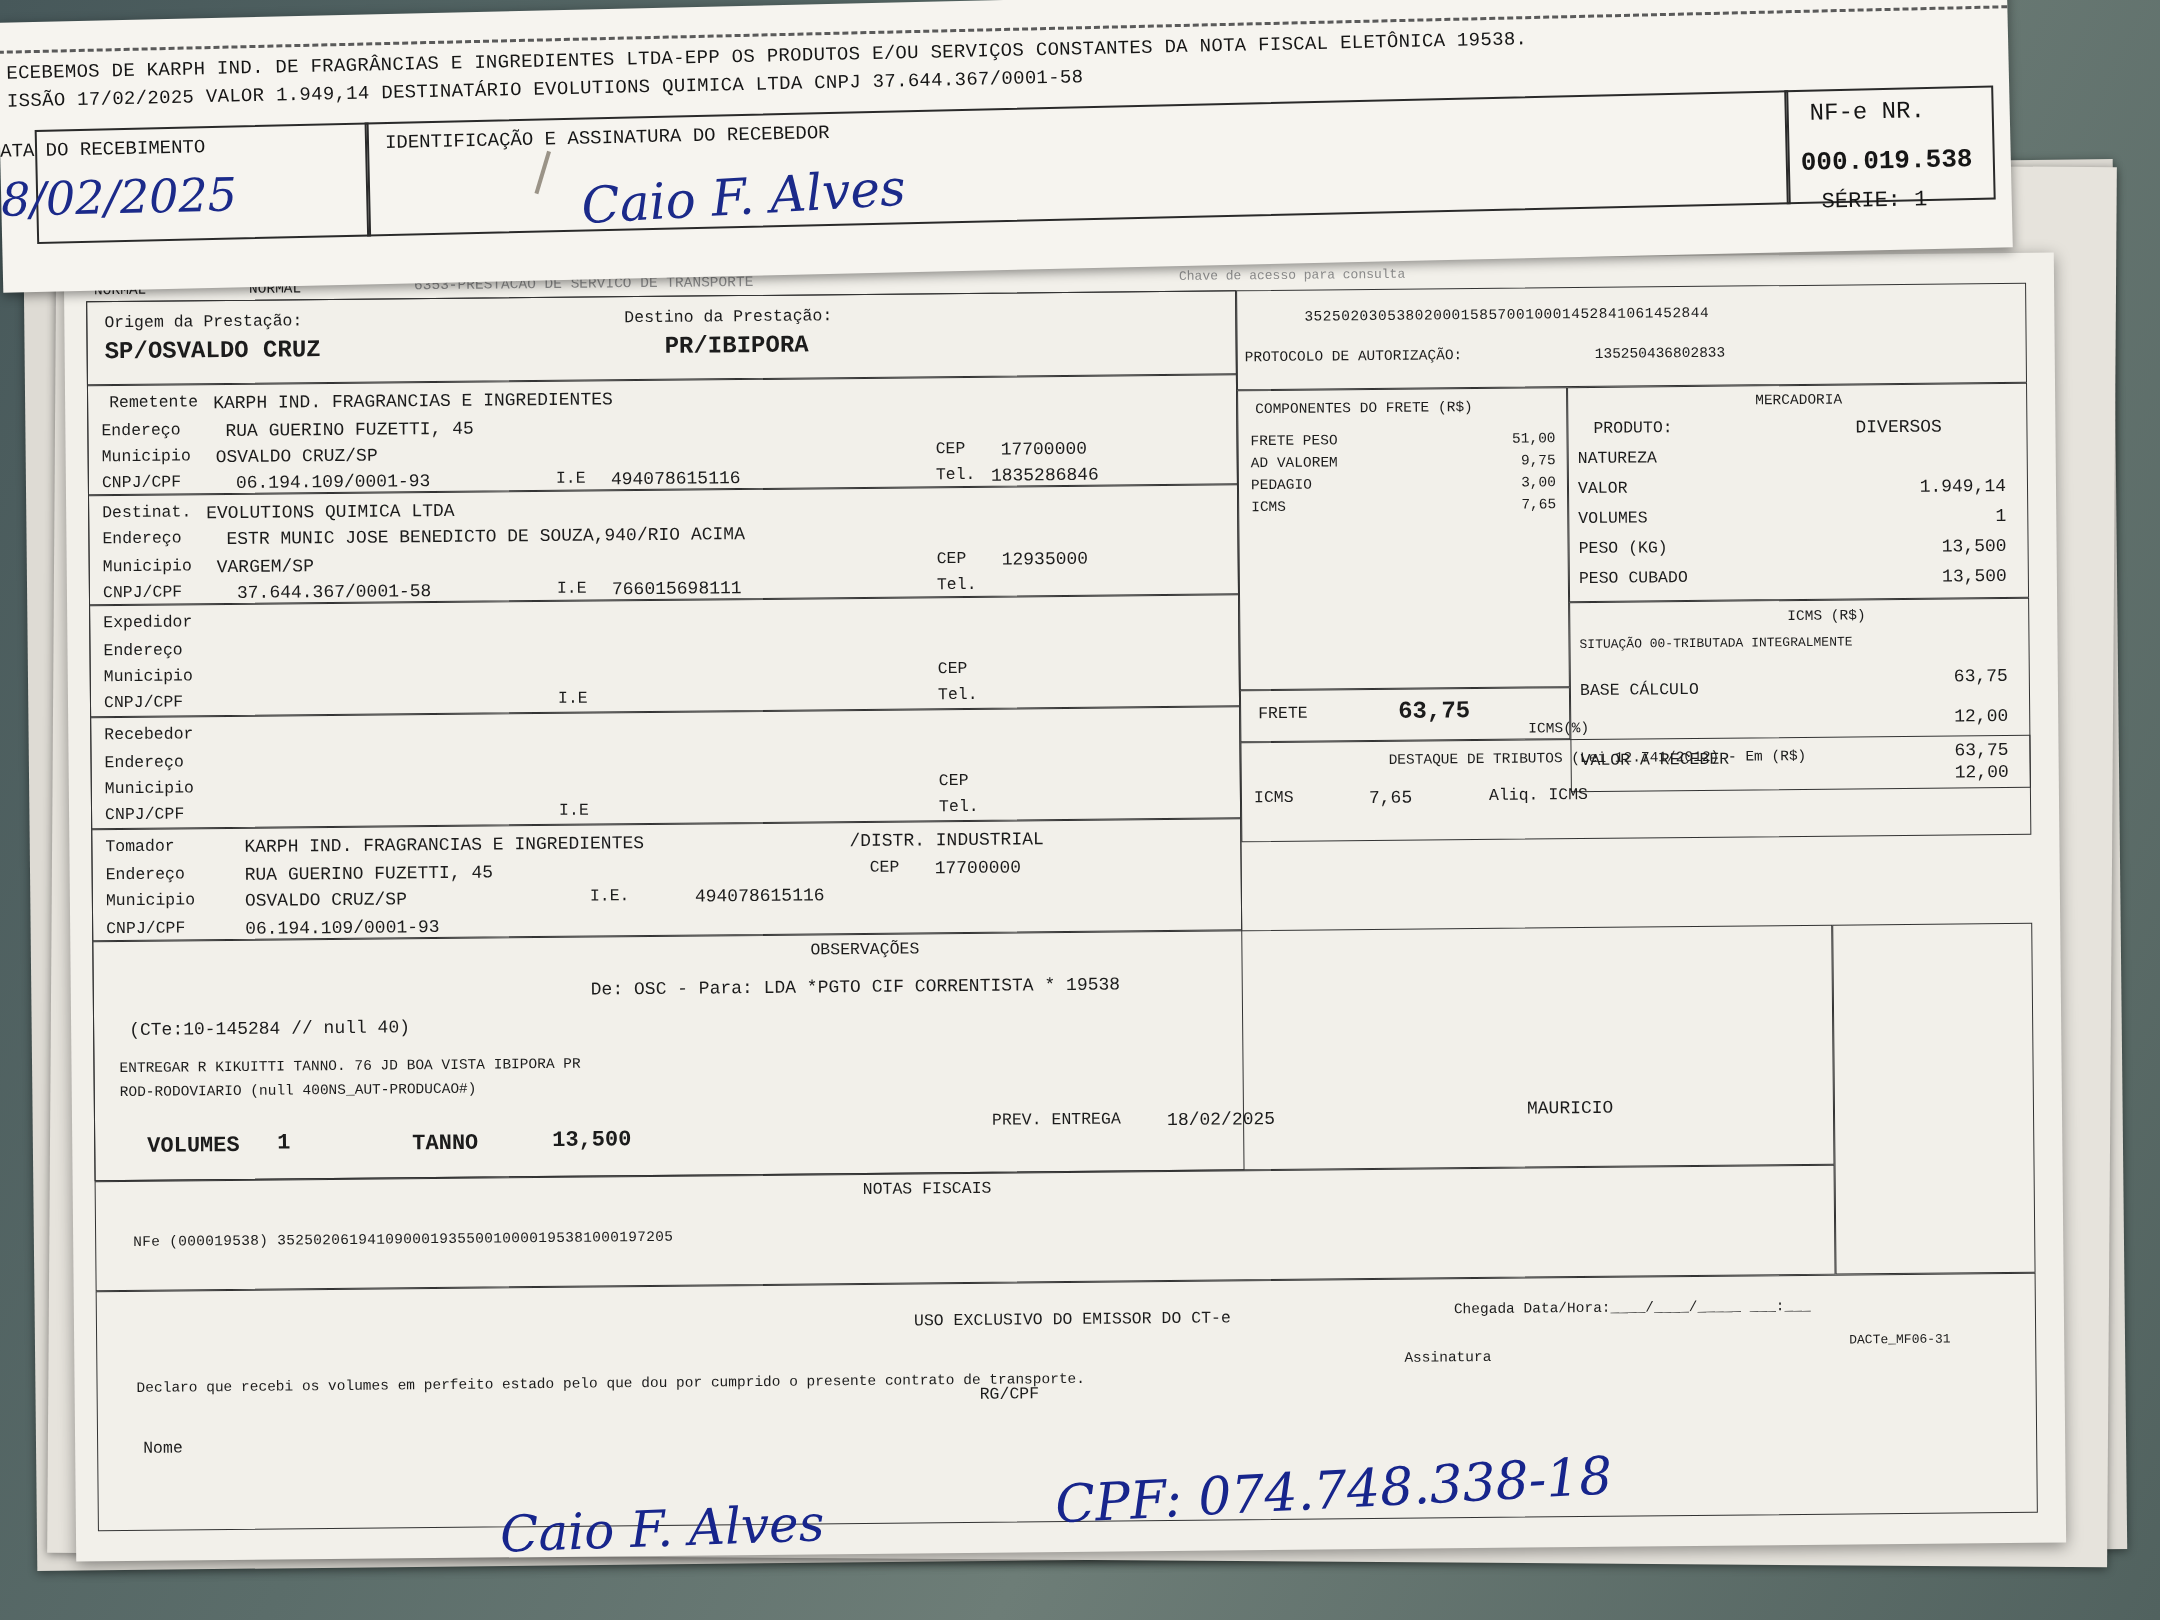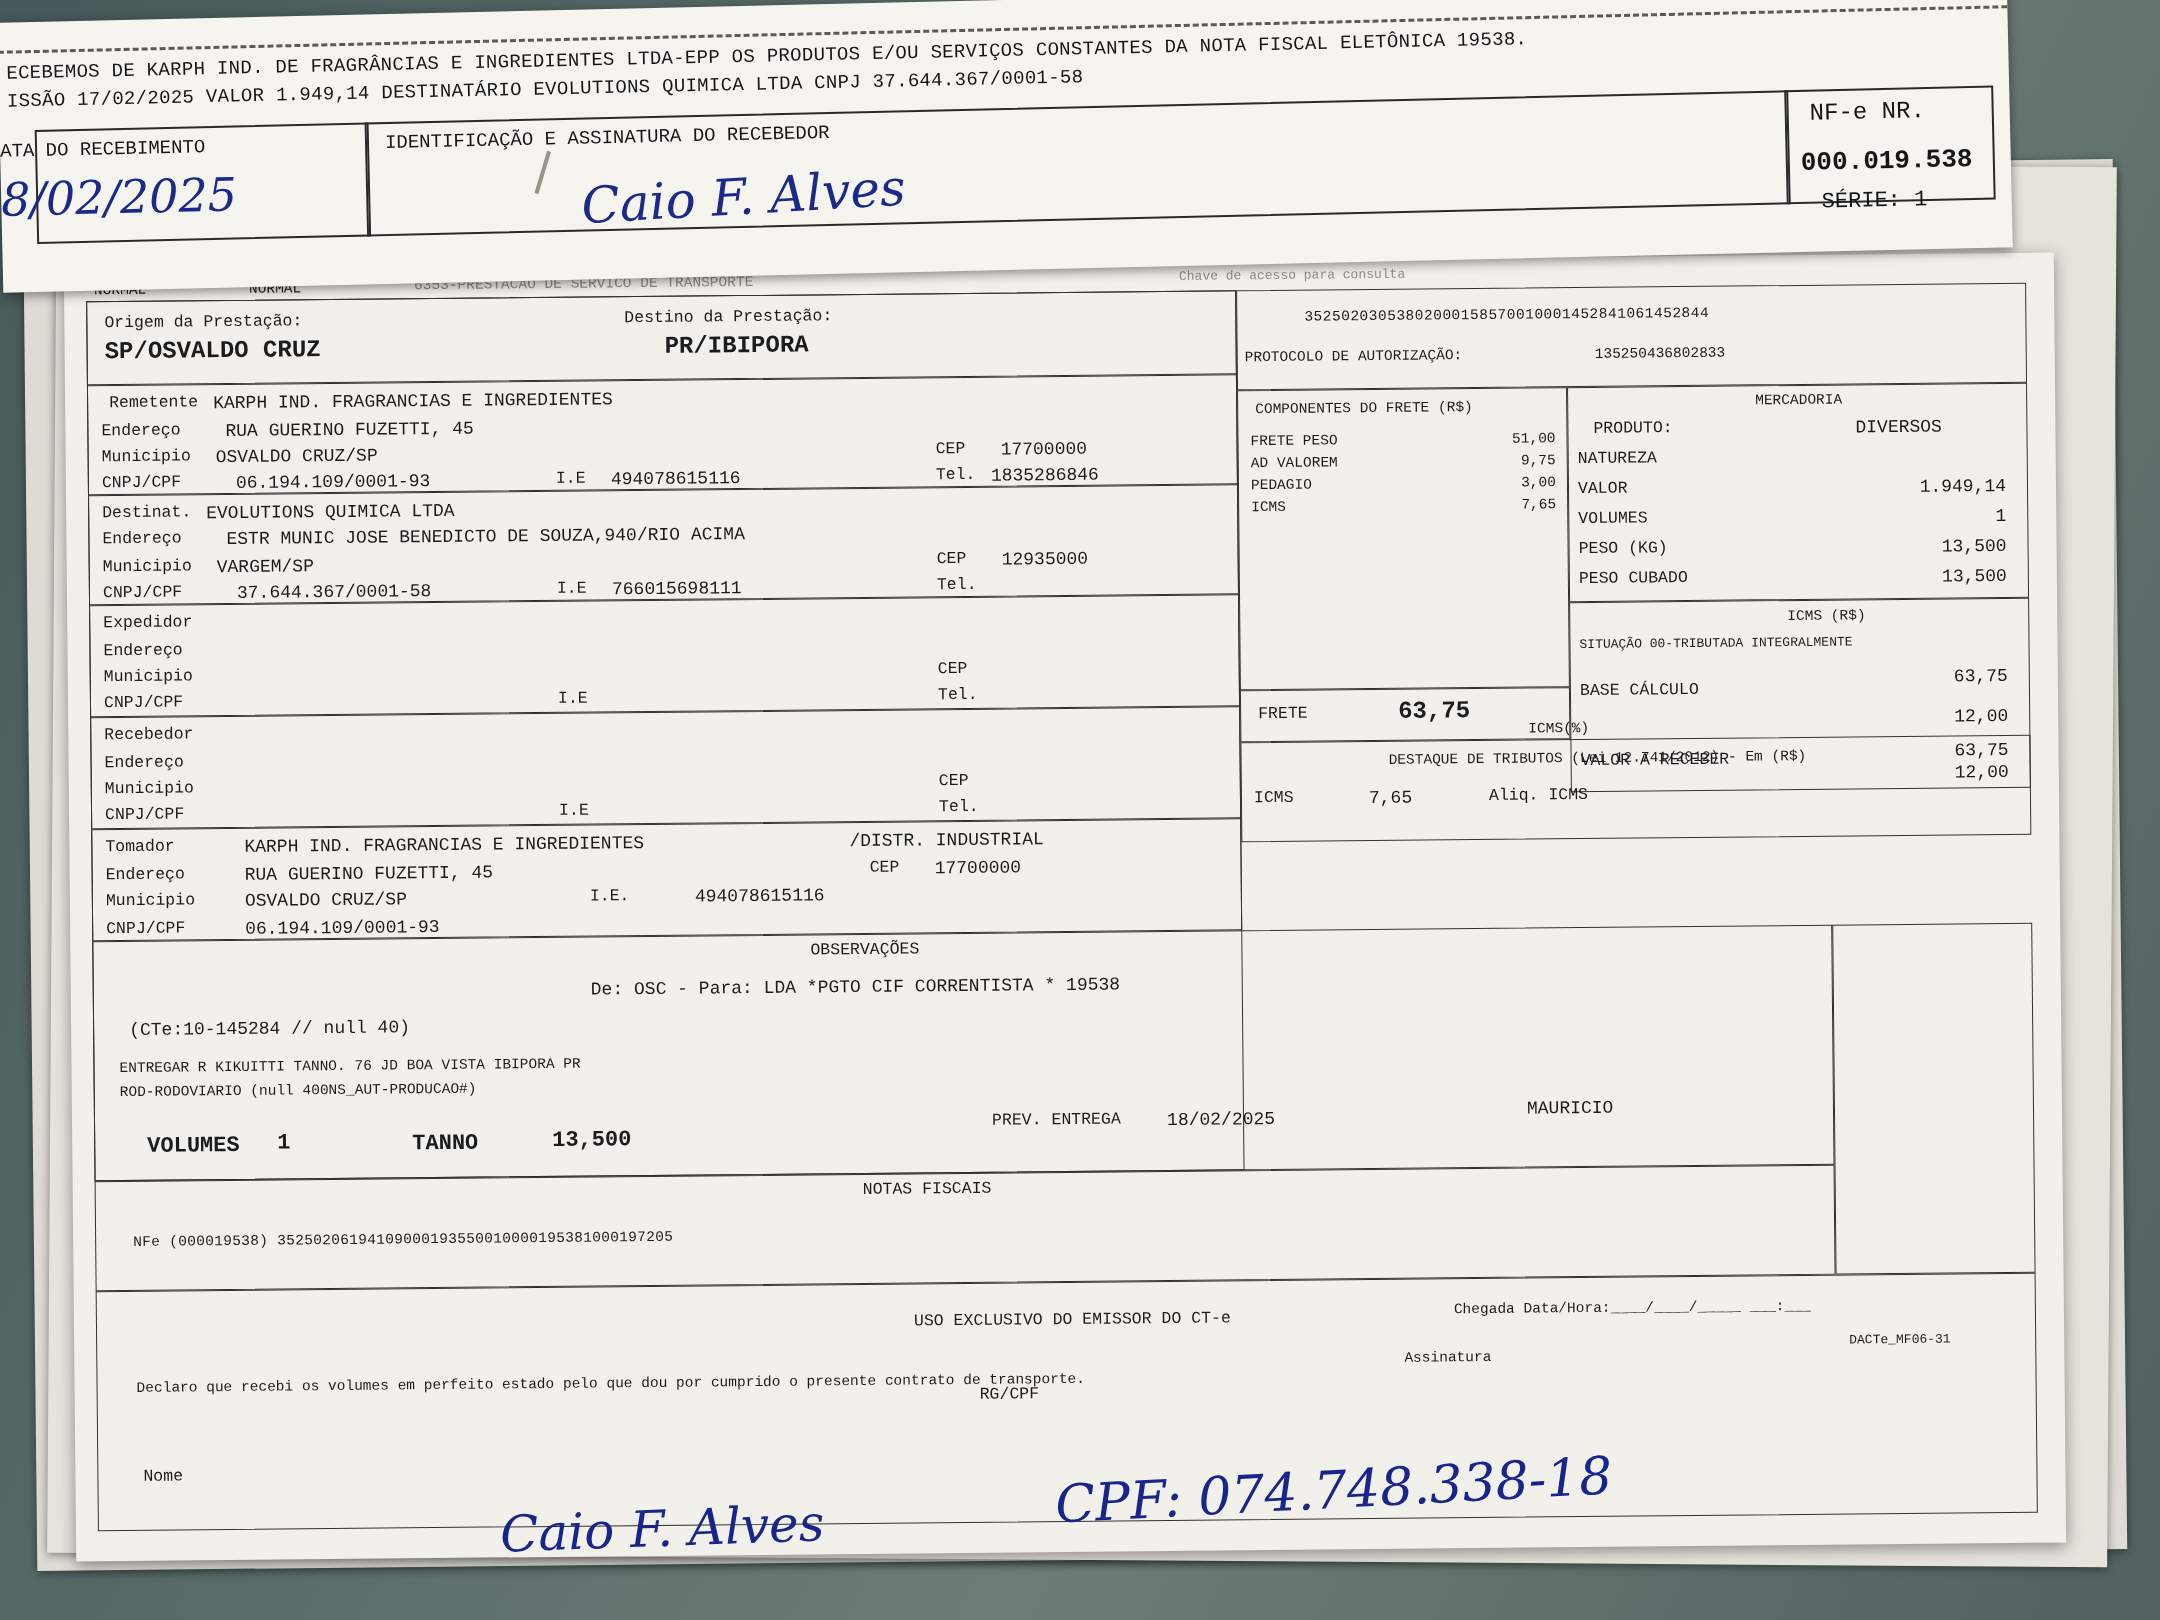--- a/index.html
+++ b/index.html
@@ -214,21 +214,21 @@
     <div class="lbl" style="left:790px;top:916px;">NOTAS FISCAIS</div>
     <div class="val sm" style="left:60px;top:962px;letter-spacing:.3px;">NFe (000019538) 35250206194109000193550010000195381000197205</div>
 
     <div class="bx" style="left:22px;top:1020px;width:1940px;height:240px;"></div>
     <div class="lbl" style="left:840px;top:1048px;">USO EXCLUSIVO DO EMISSOR DO CT-e</div>
     <div class="lbl sm" style="left:1380px;top:1042px;">Chegada Data/Hora:____/____/_____   ___:___</div>
     <div class="lbl sm" style="left:1330px;top:1090px;">Assinatura</div>
     <div class="lbl xs" style="left:1775px;top:1078px;">DACTe_MF06-31</div>
     <div class="lbl sm" style="left:62px;top:1108px;">Declaro que recebi os volumes em perfeito estado pelo que dou por cumprido o presente contrato de transporte.</div>
     <div class="lbl" style="left:905px;top:1122px;">RG/CPF</div>
-    <div class="lbl" style="left:68px;top:1168px;margin-top:28px;">Nome</div>
+    <div class="lbl" style="left:68px;top:1168px;">Nome</div>
   </div>
 
   <div class="strip">
     <div class="dash"></div>
     <div class="l1">ECEBEMOS DE KARPH IND. DE FRAGRÂNCIAS E INGREDIENTES LTDA-EPP OS PRODUTOS E/OU SERVIÇOS CONSTANTES DA NOTA FISCAL ELETÔNICA 19538.</div>
     <div class="l2">ISSÃO 17/02/2025 VALOR 1.949,14 DESTINATÁRIO EVOLUTIONS QUIMICA LTDA CNPJ 37.644.367/0001-58</div>
 
     <div class="box b-data"></div>
     <div class="box b-ident"></div>
     <div class="box b-nfe"></div>

